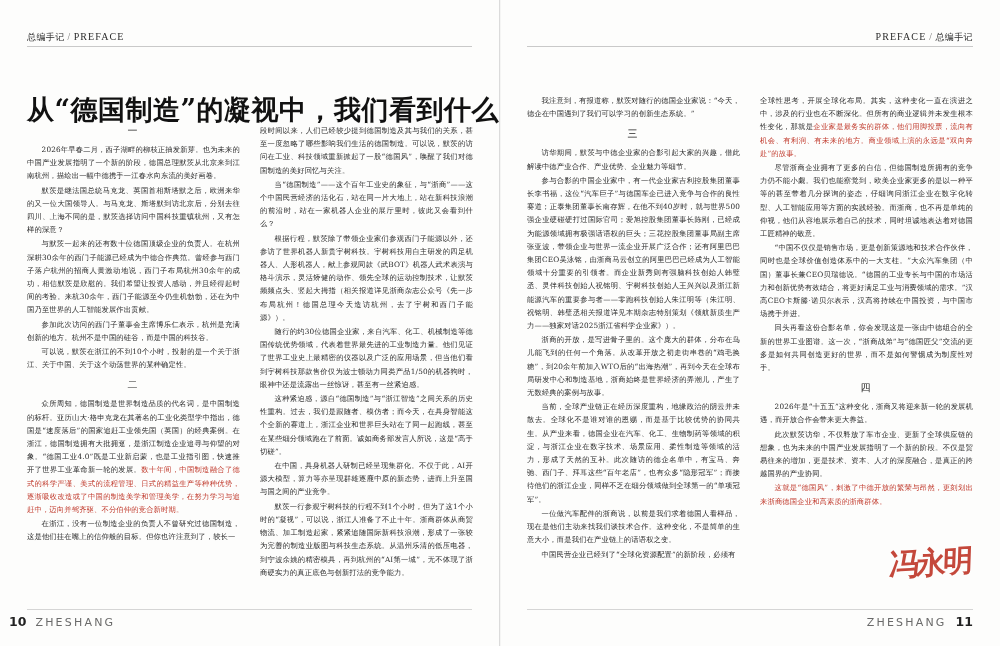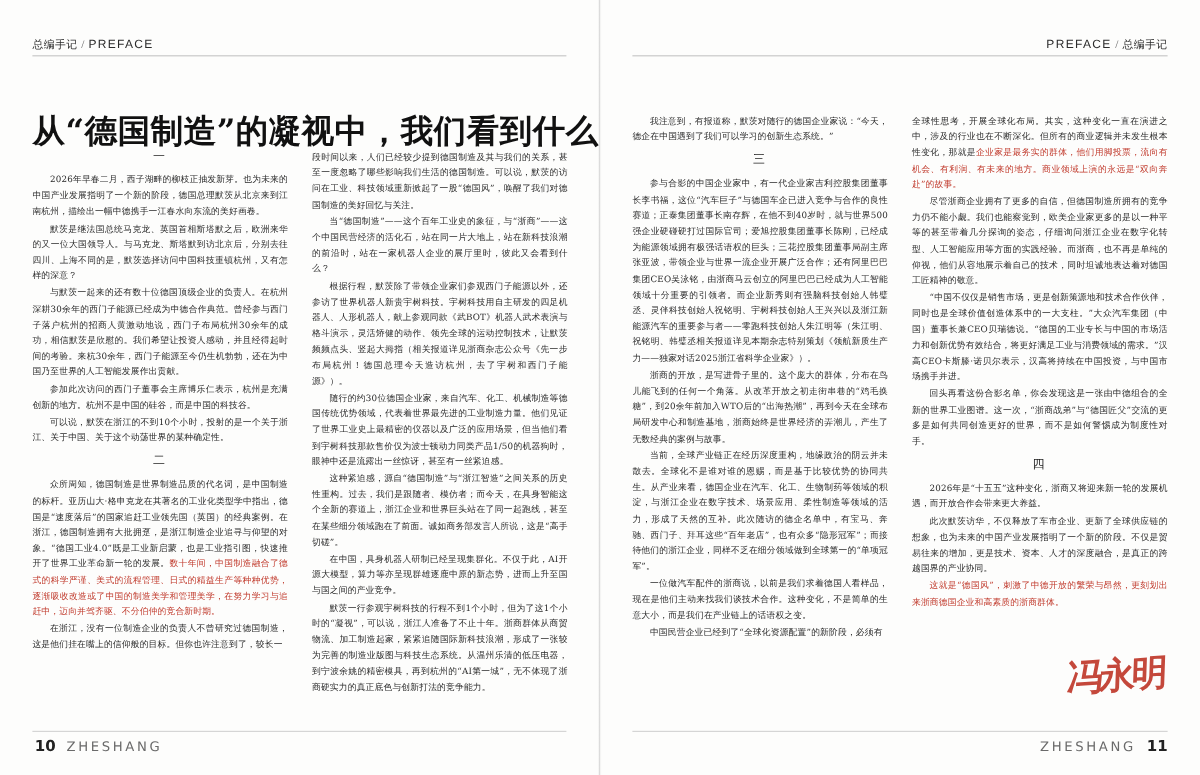--- a/index.html
+++ b/index.html
@@ -19,21 +19,21 @@
   
   .runhead {
     position:absolute; top:31px;
     font-size:9.5px; letter-spacing:.4px; color:#2b2b2b;
     white-space:nowrap;
   }
   #runhead-left  { left:27px; }
   #runhead-right { right:27px; }
   .runhead .rh-cn { font-family:Liberation Serif, serif; font-size:9px; }
   .runhead .rh-sep { margin:0 3px; color:#666; }
-  .runhead .rh-en { font-family:Liberation Sans, sans-serif; letter-spacing:1.1px; font-size:10px; }
+  .runhead .rh-en { font-family:Liberation Serif, serif; letter-spacing:1.1px; font-size:10px; }
   .rule-top {
     position:absolute; left:27px; right:27px; top:46px;
     height:1px; background:#c9c9c9;
   }
 
   
   #headline {
     position:absolute; left:27px; top:94px; width:440px;
     font-family:"DejaVu Serif","Liberation Serif",serif;
     font-weight:700; font-size:27px; line-height:1.18;
@@ -77,21 +77,21 @@
   
   .rule-bot {
     position:absolute; left:27px; right:27px; bottom:36px;
     height:1px; background:#d5d5d5;
   }
   .folio {
     position:absolute; bottom:16px;
     font-family:"DejaVu Sans","Liberation Sans",sans-serif;
     color:#4a4a4a; white-space:nowrap;
   }
-  #folio-left  { left:29px; }
+  #folio-left  { left:9px; }
   #folio-right { right:27px; }
   .folio-num   { font-size:12.5px; font-weight:700; color:#222; }
   .folio-brand { font-size:11px; letter-spacing:2.2px; color:#6a6a6a; margin:0 9px; }
 
   .gutter {
     position:absolute; left:499px; top:0; width:2px; height:646px;
     background:linear-gradient(90deg,rgba(0,0,0,.07),rgba(0,0,0,.02));
   }
 </style>
 </head>
@@ -145,20 +145,21 @@
     <div class="runhead" id="runhead-right">
       <span class="rh-en">PREFACE</span><span class="rh-sep">/</span><span class="rh-cn">总编手记</span>
     </div>
     <div class="rule-top"></div>
 
     <div class="cols" id="cols-right">
 
       <div class="col">
         <p class="para">我注意到，有报道称，默茨对随行的德国企业家说：“今天，德企在中国遇到了我们可以学习的创新生态系统。”</p>
         <div class="sectnum">三</div>
+        <p class="para">访华期间，默茨与中德企业家的合影引起大家的兴趣，借此解读中德产业合作、产业优势、企业魅力等细节。</p>
         <p class="para">参与合影的中国企业家中，有一代企业家吉利控股集团董事长李书福，这位“汽车巨子”与德国车企已进入竞争与合作的良性赛道；正泰集团董事长南存辉，在他不到40岁时，就与世界500强企业硬碰硬打过国际官司；爱旭控股集团董事长陈刚，已经成为能源领域拥有极强话语权的巨头；三花控股集团董事局副主席张亚波，带领企业与世界一流企业开展广泛合作；还有阿里巴巴集团CEO吴泳铭，由浙商马云创立的阿里巴巴已经成为人工智能领域十分重要的引领者。而企业新秀则有强脑科技创始人韩璧丞、灵伴科技创始人祝铭明、宇树科技创始人王兴兴以及浙江新能源汽车的重要参与者——零跑科技创始人朱江明等（朱江明、祝铭明、韩璧丞相关报道详见本期杂志特别策划《领航新质生产力——独家对话2025浙江省科学企业家》）。</p>
         <p class="para">浙商的开放，是写进骨子里的。这个庞大的群体，分布在鸟儿能飞到的任何一个角落。从改革开放之初走街串巷的“鸡毛换糖”，到20余年前加入WTO后的“出海热潮”，再到今天在全球布局研发中心和制造基地，浙商始终是世界经济的弄潮儿，产生了无数经典的案例与故事。</p>
         <p class="para">当前，全球产业链正在经历深度重构，地缘政治的阴云并未散去。全球化不是谁对谁的恩赐，而是基于比较优势的协同共生。从产业来看，德国企业在汽车、化工、生物制药等领域的积淀，与浙江企业在数字技术、场景应用、柔性制造等领域的活力，形成了天然的互补。此次随访的德企名单中，有宝马、奔驰、西门子、拜耳这些“百年老店”，也有众多“隐形冠军”；而接待他们的浙江企业，同样不乏在细分领域做到全球第一的“单项冠军”。</p>
         <p class="para">一位做汽车配件的浙商说，以前是我们求着德国人看样品，现在是他们主动来找我们谈技术合作。这种变化，不是简单的生意大小，而是我们在产业链上的话语权之变。</p>
         <p class="para">中国民营企业已经到了“全球化资源配置”的新阶段，必须有</p>
       </div>
 
       <div class="col">
         <p class="para noindent"><span>全球性思考，开展全球化布局。其实，这种变化一直在演进之中，涉及的行业也在不断深化。但所有的商业逻辑并未发生根本性变化，那就是</span><span class="hl">企业家是最务实的群体，他们用脚投票，流向有机会、有利润、有未来的地方。商业领域上演的永远是“双向奔赴”的故事。</span></p>
         <p class="para">尽管浙商企业拥有了更多的自信，但德国制造所拥有的竞争力仍不能小觑。我们也能察觉到，欧美企业家更多的是以一种平等的甚至带着几分探询的姿态，仔细询问浙江企业在数字化转型、人工智能应用等方面的实践经验。而浙商，也不再是单纯的仰视，他们从容地展示着自己的技术，同时坦诚地表达着对德国工匠精神的敬意。</p>

